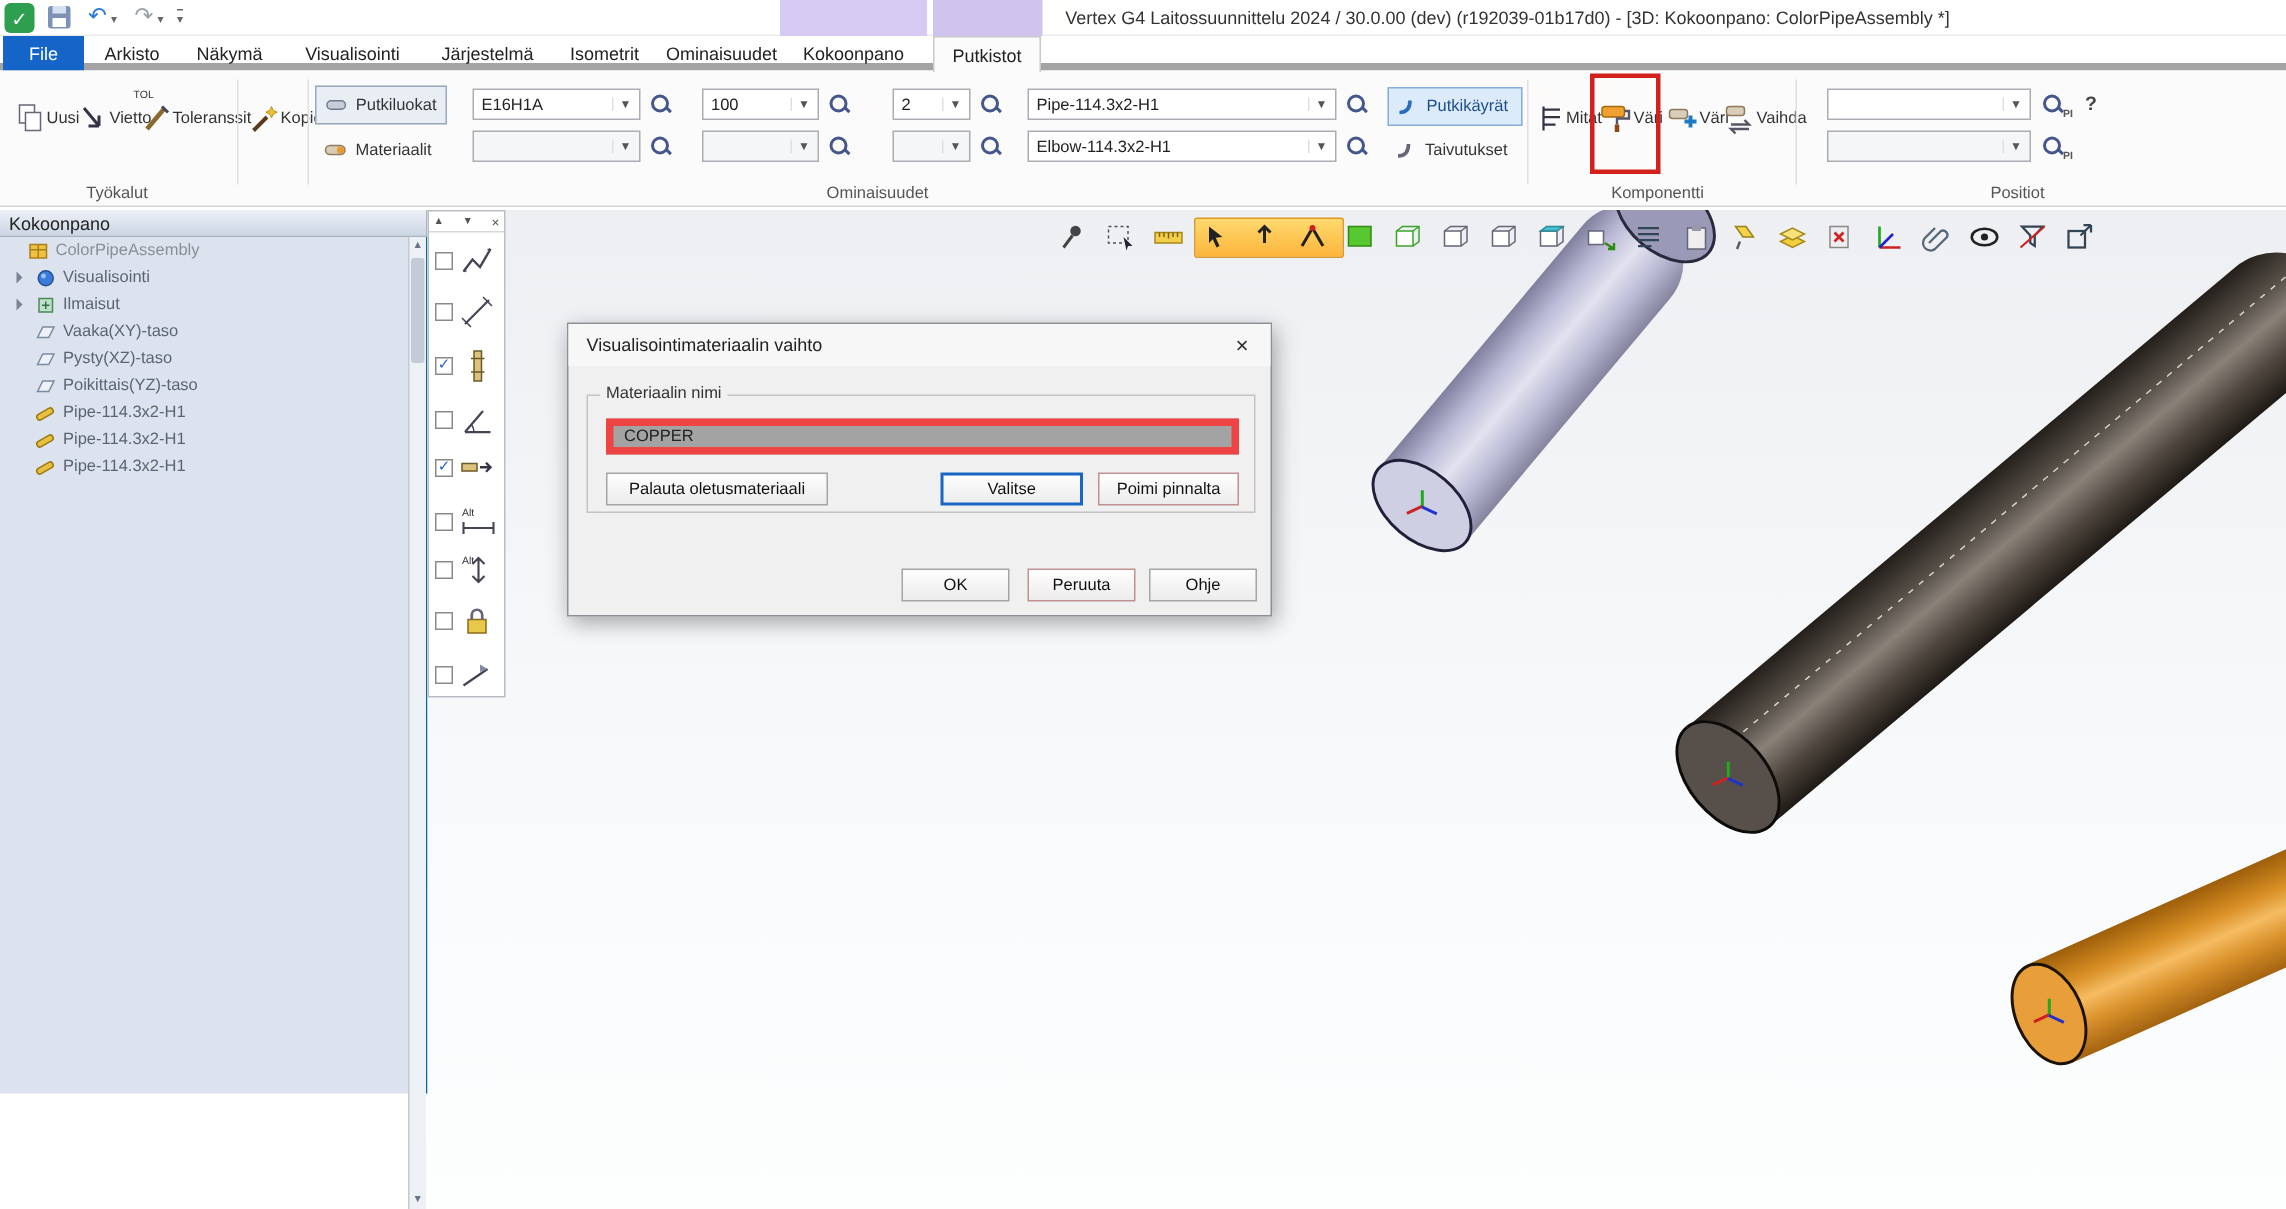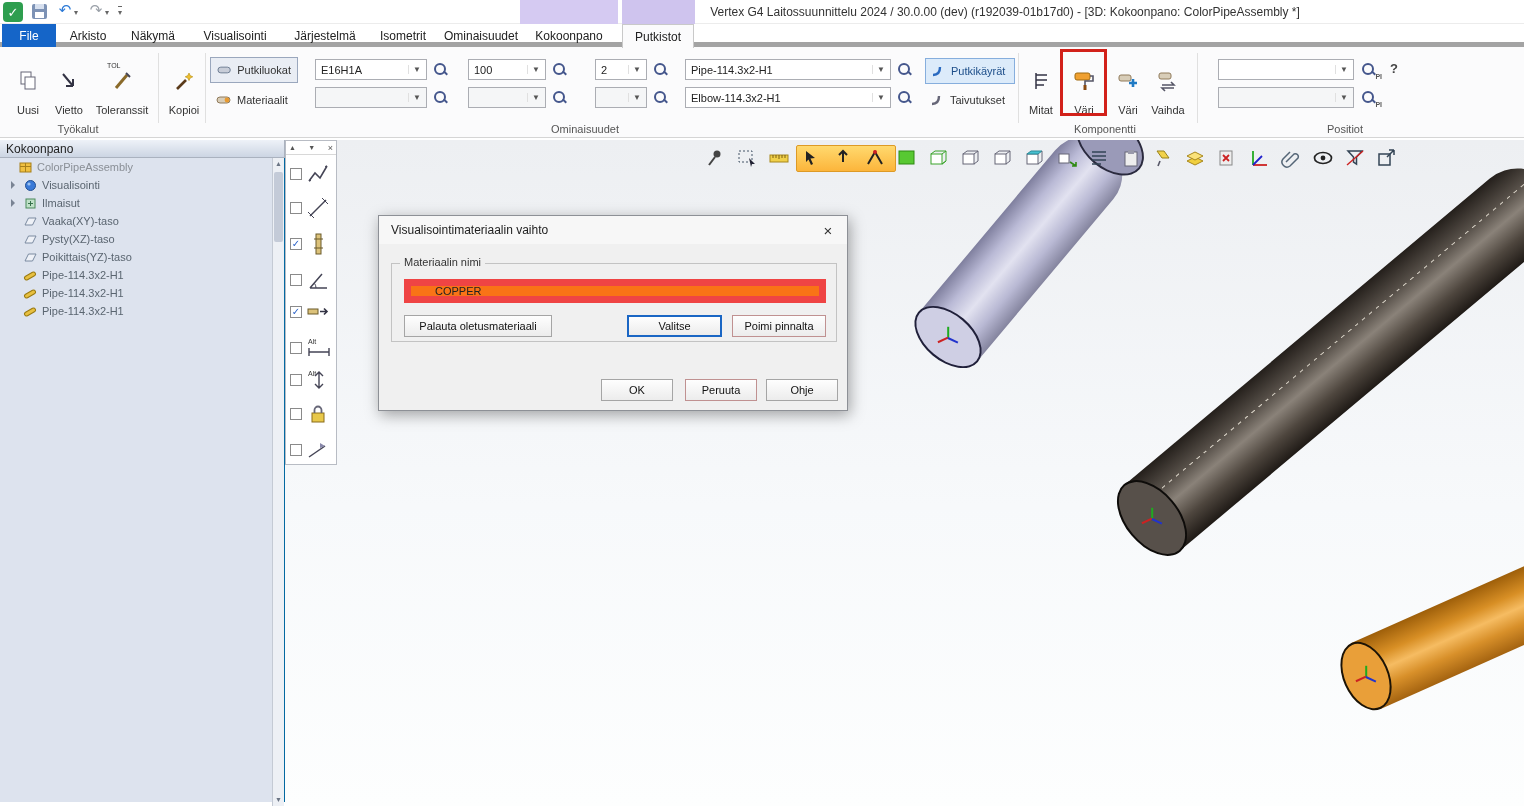--- a/index.html
+++ b/index.html
@@ -18,38 +18,38 @@
 .wtitle{position:absolute;left:705px;top:0;width:600px;height:24px;display:flex;align-items:center;justify-content:center;font-size:12px;color:#333;white-space:nowrap}
 
 .menubar{position:absolute;left:0;top:24px;width:1524px;height:23px;background:#fff;border-bottom:5px solid #a3a3a3}
 .mitem{position:absolute;top:0;height:23px;display:flex;align-items:center;justify-content:center;font-size:12px;color:#222;cursor:default}
 .mitem.file{background:#1565c8;color:#fff}
 .mitem.sel{background:#fbfbfc;border:1px solid #c9c9c9;border-bottom:none;height:24px;z-index:2}
 
 .ribbon{position:absolute;left:0;top:47px;width:1524px;height:91px;background:#fbfbfc;border-bottom:1px solid #d5d5d5}
 .rsep{position:absolute;top:6px;height:70px;width:1px;background:#e0e0e0}
 .rlabel{position:absolute;top:76px;height:14px;font-size:11px;color:#555;text-align:center}
-.bigbtn{position:absolute;top:17px;height:54px;display:flex;flex-direction:column;align-items:center;justify-content:space-between;padding:2px 1px;font-size:11px;color:#333}
+.bigbtn{position:absolute;top:5px;height:54px;display:flex;align-items:center;justify-content:space-between;padding:2px 1px;font-size:11px;color:#333}
 .bigbtn .bicon{height:30px;display:flex;align-items:center;justify-content:center;position:relative}
 .tgl{position:absolute;height:25px;display:flex;align-items:center;gap:5px;font-size:11px;color:#333;padding:12px 6px}
 .tgl.active{background:#e9edf4;border:1px solid #9aa7bd}
 .tgl.blue{background:#dcebfa;border:1px solid #86aedd;color:#1d4e89}
 .combo{position:absolute;height:21px;background:#fff;border:1px solid #abadb3;display:flex;align-items:center;font-size:11px;color:#222;padding:0 5px}
 .combo.empty{background:#f5f6f7}
 .combo .arr{margin-left:auto;font-size:8px;color:#555;border-left:1px solid #e0e0e0;padding-left:4px}
 .magbtn{position:absolute;width:22px;height:21px;display:flex;align-items:center;justify-content:center}
 .mag{position:relative;width:14px;height:14px}
 .mag::before{content:"";position:absolute;left:0;top:0;width:8px;height:8px;border:2px solid #44568c;border-radius:50%}
 .mag::after{content:"";position:absolute;left:9px;top:9.5px;width:5px;height:2px;background:#44568c;transform:rotate(45deg)}
 .pitag{position:absolute;font-size:7px;color:#555;font-weight:bold}
 .redbox{position:absolute;left:1060px;top:2px;width:47px;height:67px;border:3px solid #d2211a;z-index:5}
 .helpq{position:absolute;font-size:13px;font-weight:bold;color:#444}
 
 .panelhead{position:absolute;left:0;top:140px;width:285px;height:18px;background:linear-gradient(#eef2f8,#ccd5e3);border-bottom:1px solid #aab2bf;border-right:1px solid #aab2bf;display:flex;align-items:center;padding-left:6px;font-size:12px;color:#222}
-.tree{position:absolute;left:0;top:158px;width:285px;height:644px;background:#dde3ee;border-right:1px solid #0369a1}
+.tree{position:absolute;left:0;top:158px;width:285px;height:571px;background:#dde3ee;border-right:1px solid #0369a1}
 .trow{height:18px;display:flex;align-items:center;font-size:11px;color:#5a6570;gap:5px;padding-left:8px}
 .trow .lbl{white-space:nowrap}
 .trow.root .lbl{color:#8a8f96}
 .chev{width:10px;display:flex;align-items:center;justify-content:center}
 .chev i{display:block;width:0;height:0;border-left:4px solid #7a8494;border-top:4px solid transparent;border-bottom:4px solid transparent}
 .chev.blank i{border:none}
 .ticon{width:14px;height:14px;display:flex;align-items:center;justify-content:center}
 .scrolltrack{position:absolute;left:272px;top:158px;width:12px;height:648px;background:#edf0f5;border-left:1px solid #c4cad4}
 .scrollthumb{position:absolute;left:1px;top:14px;width:9px;height:70px;background:#c4cbd8;border-radius:2px}
 .scrarrow{position:absolute;left:0;width:11px;height:12px;font-size:7px;color:#6a7484;text-align:center;line-height:12px}
@@ -68,21 +68,21 @@
 .seam{position:absolute;left:0;right:0;top:30%;height:1px;background:repeating-linear-gradient(90deg,#d8d2c6 0 4px,transparent 4px 9px)}
 .cap{position:absolute;border-radius:50%;z-index:3}
 .triad{position:absolute;width:0;height:0;z-index:4}
 .ax{position:absolute;left:0;top:0;width:11px;height:1.6px;transform-origin:0 50%}
 
 .dialog{position:absolute;left:93px;top:75px;width:470px;height:196px;background:#f0f0f0;border:1px solid #8d9096;box-shadow:2px 4px 14px rgba(0,0,0,.35);z-index:50}
 .dtitle{position:absolute;left:0;top:0;width:100%;height:28px;display:flex;align-items:center;padding-left:12px;font-size:12px;color:#222;background:#f7f7f7}
 .dclose{position:absolute;right:8px;top:3px;width:22px;height:22px;display:flex;align-items:center;justify-content:center;font-size:15px;color:#333}
 .groupbox{position:absolute;left:12px;top:47px;width:446px;height:79px;border:1px solid #c3c3c3}
 .legend{position:absolute;left:8px;top:-8px;background:#f0f0f0;padding:0 4px;font-size:11px;color:#333}
-.matfield{position:absolute;left:12px;top:15px;width:422px;height:24px;background:#f97316;border:7px solid #ef4444;font-size:11px;color:#222;padding:0 24px;font-family:"Liberation Sans",sans-serif}
+.matfield{position:absolute;left:12px;top:15px;width:422px;height:24px;background:#a3a3a3;border:5px solid #ef4444;font-size:11px;color:#222;padding:0 7px;font-family:"Liberation Sans",sans-serif}
 .btn{position:absolute;height:22px;display:flex;align-items:center;justify-content:center;font-size:11px;color:#111;background:linear-gradient(#fefefe,#ececec);border:1px solid #a5a5a5}
 .btn.primary{border:2px solid #1a66c4}
 .btn.warm{border:1px solid #c09191}
 
 svg{display:block}
 .alttxt{font-size:7px;fill:#333}
 </style>
 </head>
 <body>
 

